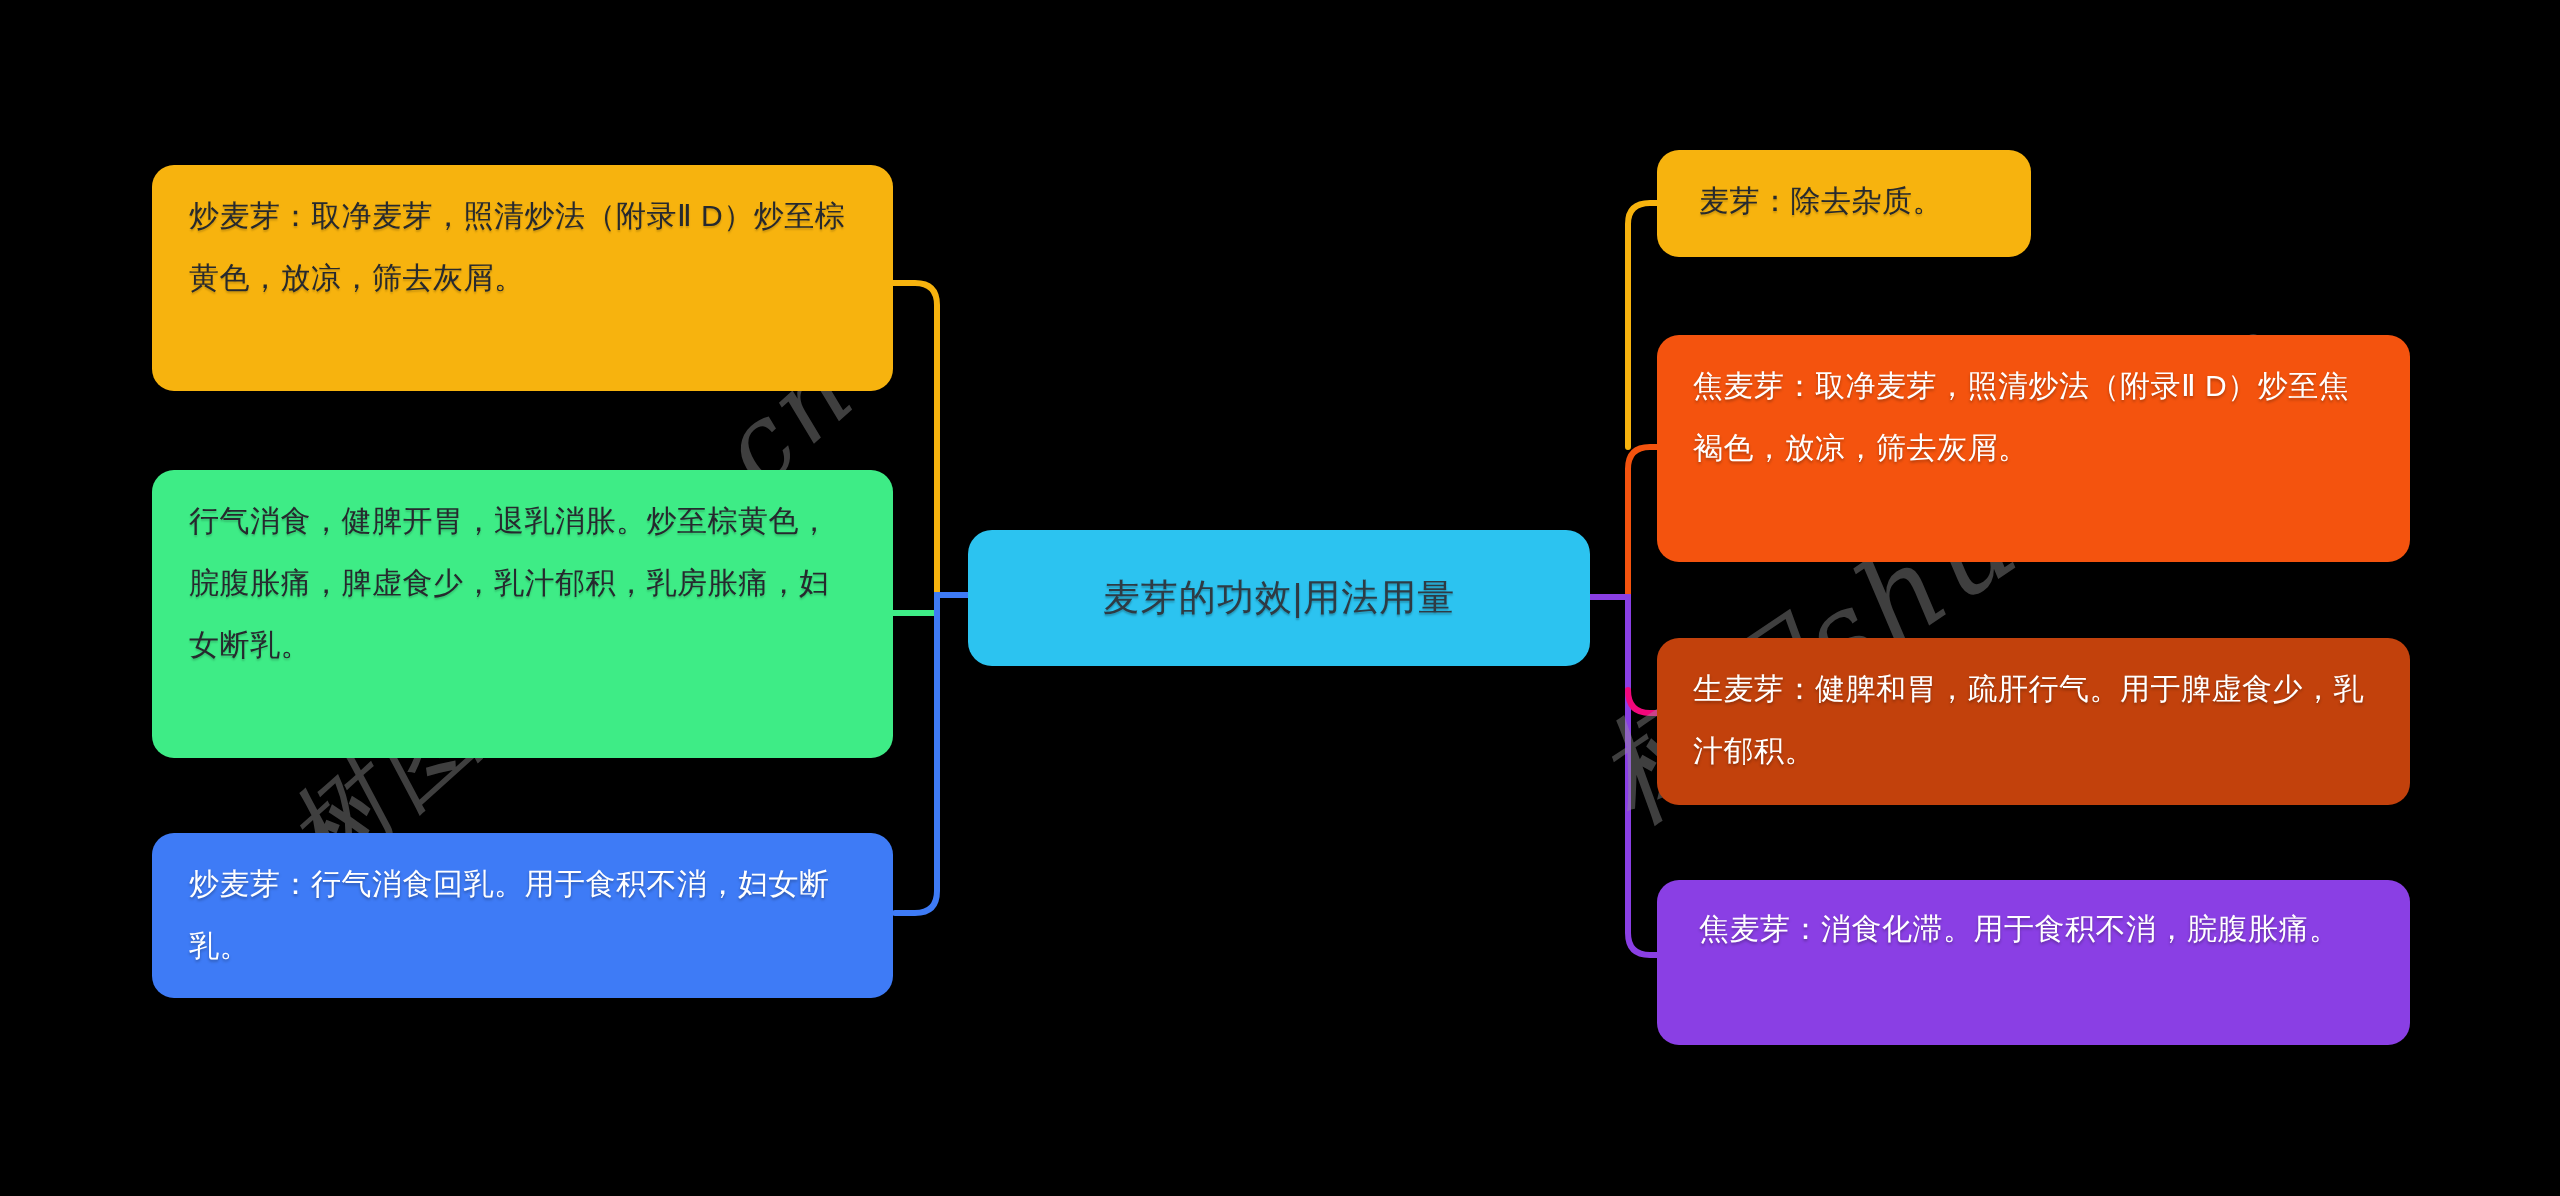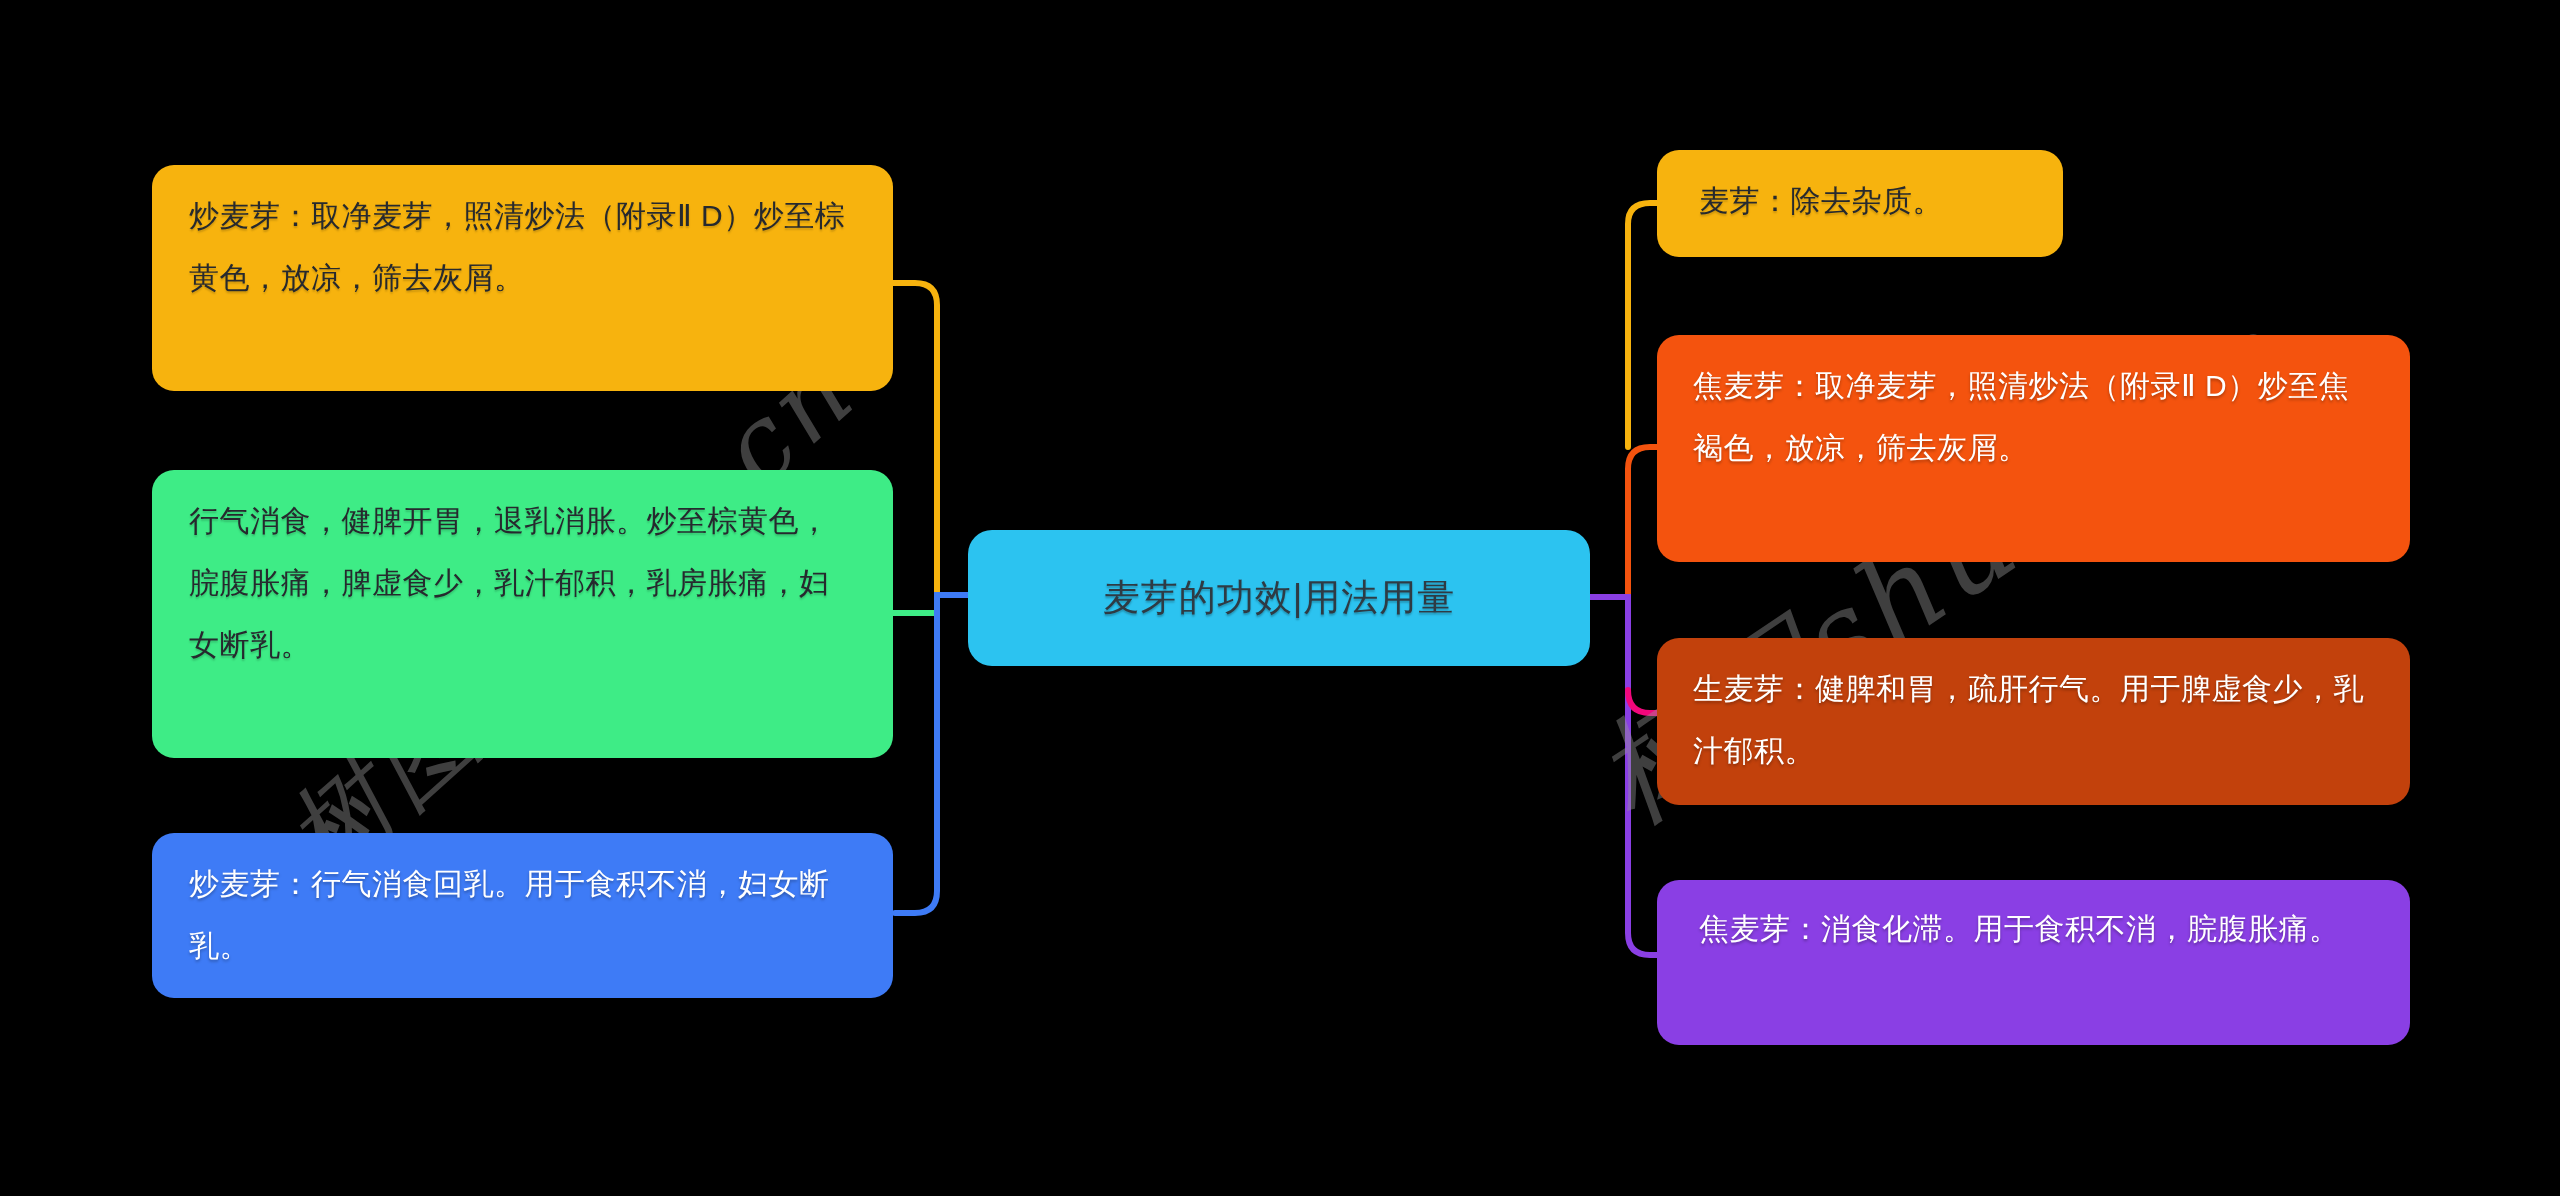--- a/index.html
+++ b/index.html
@@ -47,21 +47,21 @@
     color: #2E3B44;
     text-shadow: 0 2px 2px rgba(0,0,0,0.25);
     white-space: nowrap;
   }
 
   
   #n-left-top    { left: 152px;  top: 165px; width: 741px; height: 226px; }
   #n-left-mid    { left: 152px;  top: 470px; width: 741px; height: 288px; }
   #n-left-bottom { left: 152px;  top: 833px; width: 741px; height: 165px; }
   #n-root        { left: 968px;  top: 530px; width: 622px; height: 136px; }
-  #n-right-1     { left: 1657px; top: 150px; width: 406px; height: 107px; }
+  #n-right-1     { left: 1657px; top: 150px; width: 374px; height: 107px; }
   #n-right-2     { left: 1657px; top: 335px; width: 753px; height: 227px; }
   #n-right-3     { left: 1657px; top: 638px; width: 753px; height: 167px; }
   #n-right-4     { left: 1657px; top: 880px; width: 753px; height: 165px; }
 
   .watermark {
     position: absolute;
     font-family: "DejaVu Serif", "Liberation Serif", serif;
     font-style: italic;
     color: rgba(150,150,150,0.42);
     white-space: nowrap;

